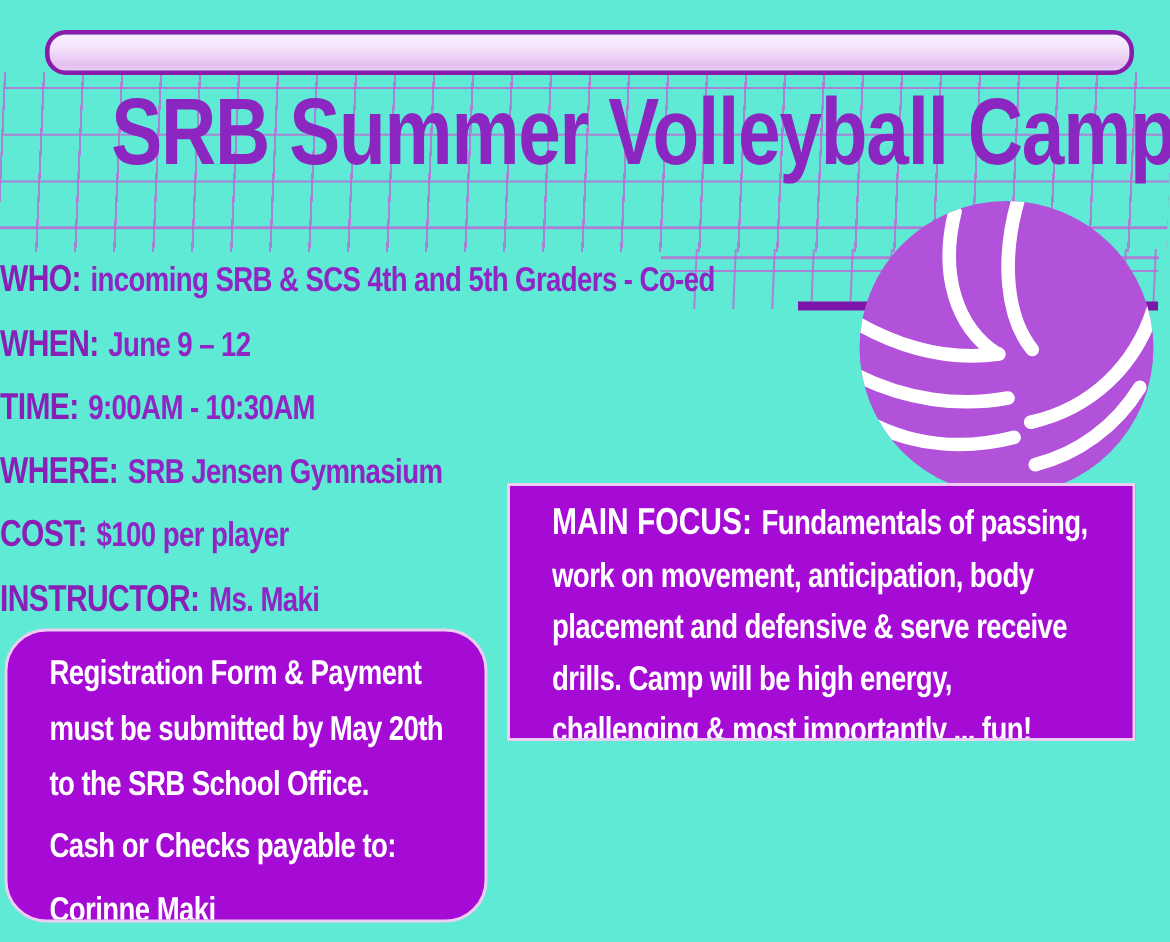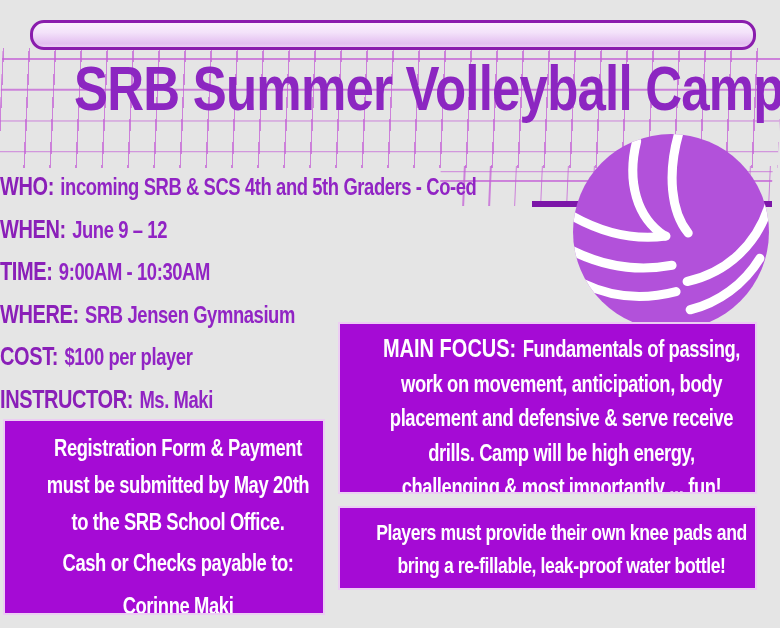--- a/index.html
+++ b/index.html
@@ -1,18 +1,18 @@
 <!DOCTYPE html>
 <html><head>
 <meta charset="utf-8">
 <style>
   html,body{margin:0;padding:0;background:#ffffff;}
   .flyer{
     position:relative; width:780px; height:628px; overflow:hidden;
-    background:#e5e5e5;
+    background:#5eead4;
     font-family:"Liberation Sans", sans-serif;
   }
   
   .net-grid{
     position:absolute; z-index:1; pointer-events:none;
     background-image:
       repeating-linear-gradient(to right,  rgba(196,95,214,.75) 0 1.5px, transparent 1.5px 26px),
       repeating-linear-gradient(to bottom, rgba(196,95,214,.75) 0 1.5px, transparent 1.5px 31px);
     transform:skewX(-2.5deg);
   }
@@ -42,24 +42,24 @@
     height:42.5px; white-space:nowrap;
     transform:scaleX(0.8); transform-origin:0 50%;
     color:#9124c4;
   }
   .info-line .lbl{ font-weight:bold; font-size:25px; letter-spacing:-0.5px; color:#8a1fb8; }
   .info-line .val{ font-weight:bold; font-size:23px; letter-spacing:-0.5px; margin-left:8px; }
   
   .box{
     position:absolute; z-index:3; background:#a50bd5;
     border:2px solid #eccdf3; box-sizing:border-box;
-    color:#ffffff; text-align:center; overflow:hidden;padding-left:28px;
+    color:#ffffff; overflow:hidden;padding-left:28px;
   }
   .squeeze{ width:125%; transform:scaleX(0.8); transform-origin:0 0; }
-  .box-reg{ left:3px; top:419px; width:322px; height:196px; }
+  .box-reg{ left:3px; top:419px; width:322px; height:196px;border-radius:28px; }
   .box-reg .line{ font-weight:bold; font-size:23px; line-height:37px; letter-spacing:-0.5px; }
   .box-reg .squeeze{ padding-top:9px; }
   .box-reg .gap{ margin-top:4px; }
   .box-reg .gap2{ margin-top:6px; }
   .box-focus{ left:338px; top:322px; width:419px; height:172px; }
   .box-focus .line{ font-weight:bold; font-size:23px; line-height:34.5px; letter-spacing:-0.5px; }
   .box-focus .squeeze{ padding-top:7px; }
   .focus-label{ font-size:25px; letter-spacing:0; }
   .focus-rest{ margin-left:8px; }
   .box-players{ left:338px; top:506px; width:419px; height:84px; }
@@ -135,20 +135,14 @@
       <div class="line">
         <span class="focus-label">MAIN FOCUS:</span><span class="focus-rest">Fundamentals of passing,</span>
       </div>
       <div class="line">work on movement, anticipation, body</div>
       <div class="line">placement and defensive &amp; serve receive</div>
       <div class="line">drills. Camp will be high energy,</div>
       <div class="line">challenging &amp; most importantly ... fun!</div>
     </div>
   </div>
 
-  <div class="box box-players">
-    <div class="squeeze">
-      <div class="line">Players must provide their own knee pads and</div>
-      <div class="line">bring a re-fillable, leak-proof water bottle!</div>
-    </div>
-  </div>
 
 </div>
 
 </body></html>

